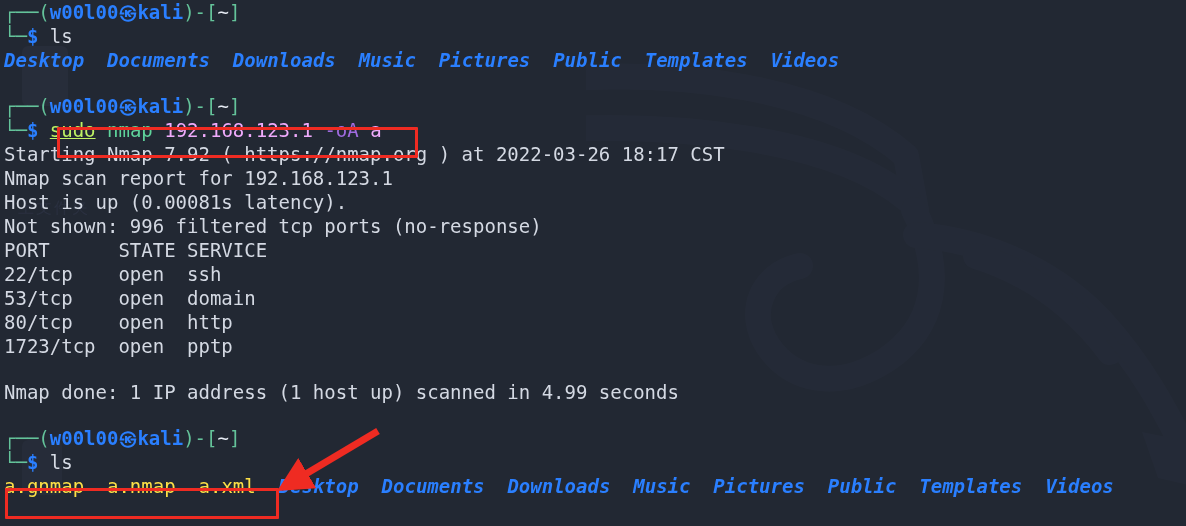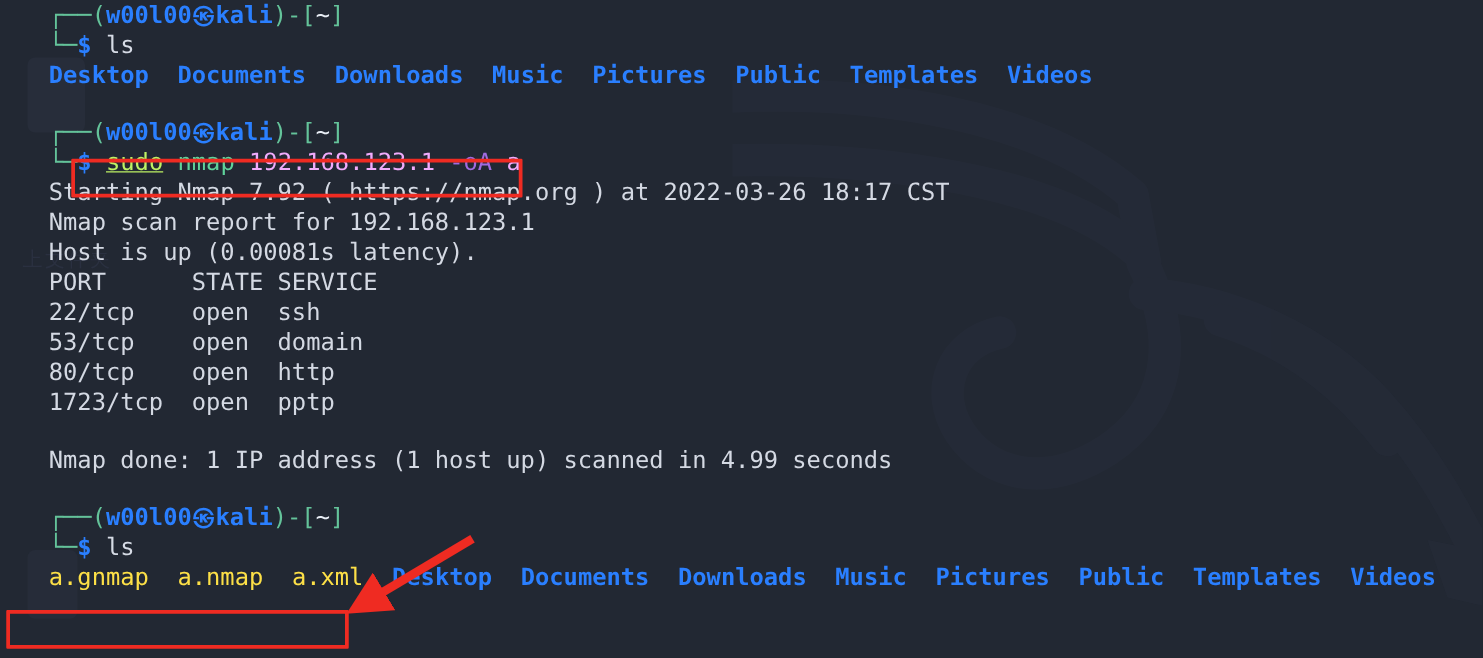--- a/index.html
+++ b/index.html
@@ -66,41 +66,40 @@
   }
   #screen {
     position: relative;
     z-index: 2;
     padding: 0;
   }
   .line {
     white-space: pre;
     height: 24px;
     line-height: 24px;
-    padding-left: 19px;
-    margin-left: 20px;
+    padding-left: 4px;
   }
   .blank { height: 22px; }
 
   
   .p-frame  { color: #64c39a; }
   .p-user   { color: #2a7fff; font-weight: bold; }
   .p-dragon { color: #2a7fff; font-weight: bold; }
   .p-host   { color: #2a7fff; font-weight: bold; }
   .p-tilde  { color: #e8edf5; }
   .p-dollar { color: #2a7fff; font-weight: bold; }
 
   .cmd      { color: #d6dbe5; }
   .c-sudo   { color: #bef264; text-decoration: underline; text-align: center; }
   .c-prog   { color: #5fd39b; }
   .c-arg    { color: #f0abfc; }
   .c-opt    { color: #a06be0; }
 
   .out      { color: #d4d9e3; }
-  .dir      { color: #2a7fff; font-weight: bold; }
+  .dir      { color: #2a7fff; font-weight: bold; font-style: italic; }
   .file     { color: #fde047; }
 
   
   .redbox {
     position: absolute;
     border: 3px solid #ef2b22;
     box-sizing: border-box;
     z-index: 3;
     pointer-events: none;
     border-radius: 1px;
@@ -146,20 +145,21 @@
 
     <div class="line blank"></div>
 
     <div class="line"><span class="p-frame">┌──(</span><span class="p-user">w00l00</span><span class="p-dragon">㉿</span><span class="p-host">kali</span><span class="p-frame">)-[</span><span class="p-tilde">~</span><span class="p-frame">]</span></div>
 
     <div class="line"><span class="p-frame">└─</span><span class="p-dollar">$</span><span> </span><span class="c-sudo">sudo</span><span> </span><span class="c-prog">nmap</span><span> </span><span class="c-arg">192.168.123.1</span><span> </span><span class="c-opt">-oA</span><span> </span><span class="c-arg">a</span></div>
 
     <div class="line out">Starting Nmap 7.92 ( https://nmap.org ) at 2022-03-26 18:17 CST</div>
     <div class="line out">Nmap scan report for 192.168.123.1</div>
     <div class="line out">Host is up (0.00081s latency).</div>
+    <div class="line out">Not shown: 996 filtered tcp ports (no-response)</div>
     <div class="line out">PORT      STATE SERVICE</div>
     <div class="line out">22/tcp    open  ssh</div>
     <div class="line out">53/tcp    open  domain</div>
     <div class="line out">80/tcp    open  http</div>
     <div class="line out">1723/tcp  open  pptp</div>
 
     <div class="line blank"></div>
 
     <div class="line out">Nmap done: 1 IP address (1 host up) scanned in 4.99 seconds</div>
 

